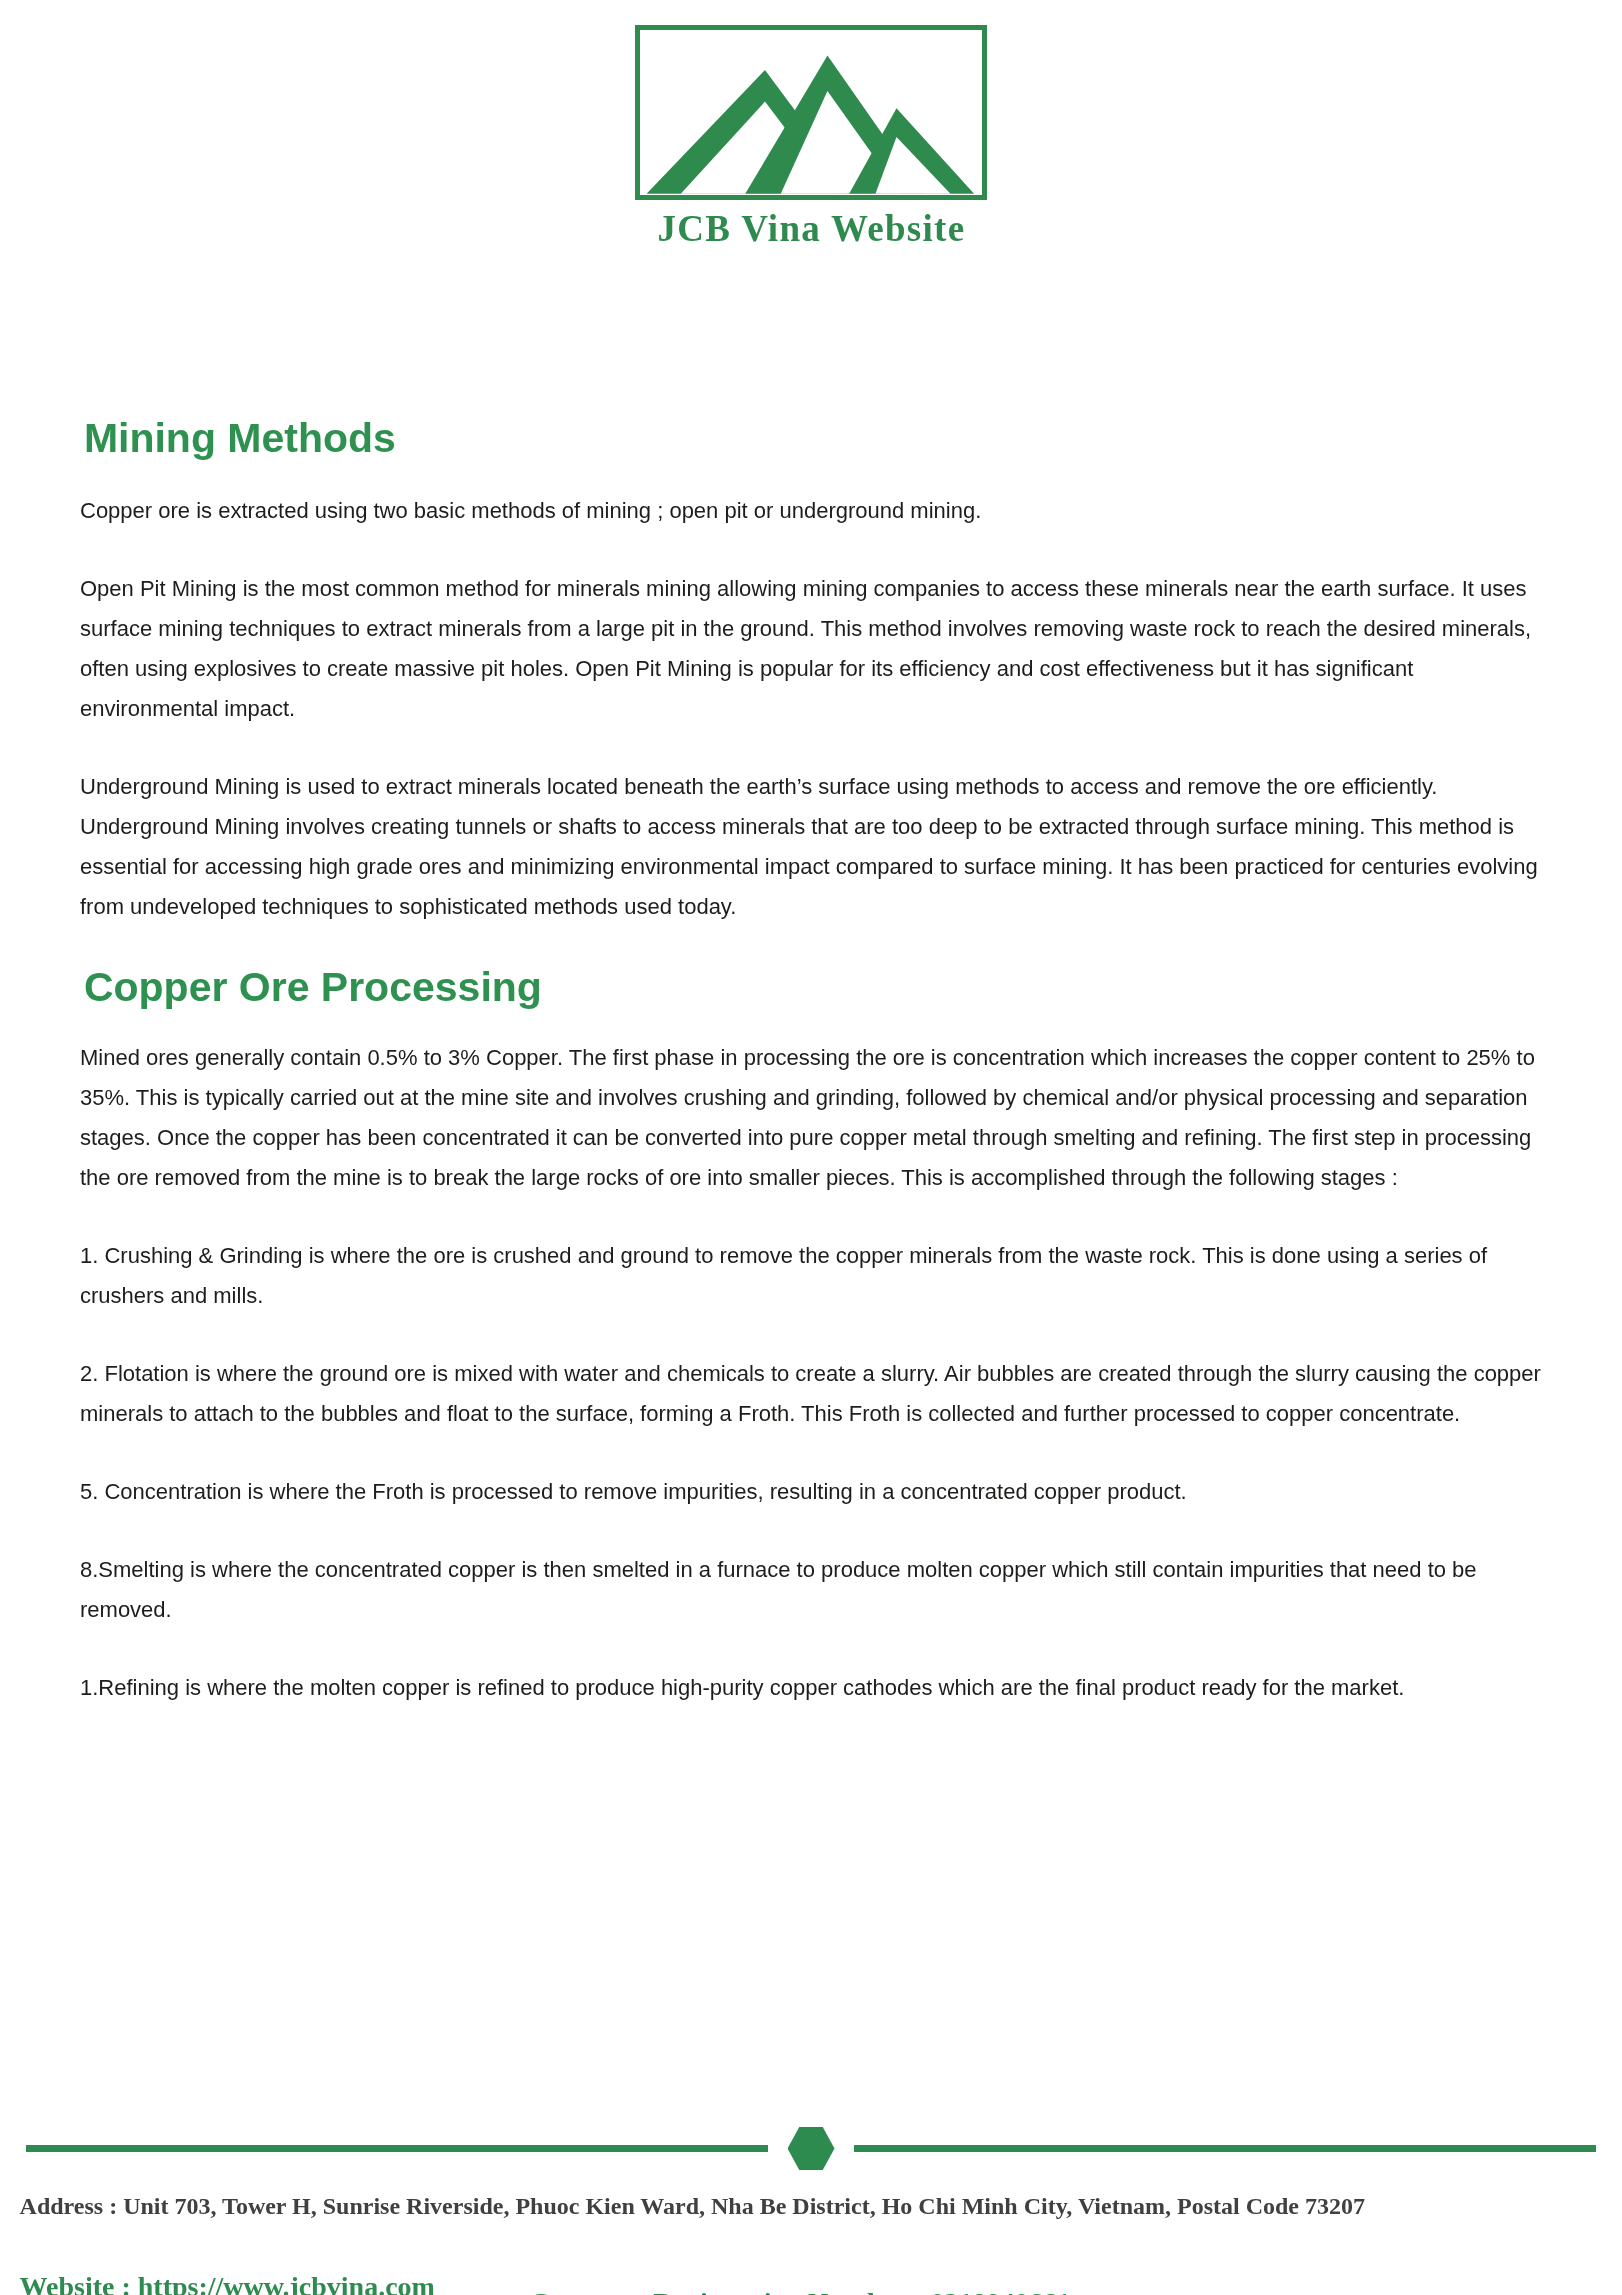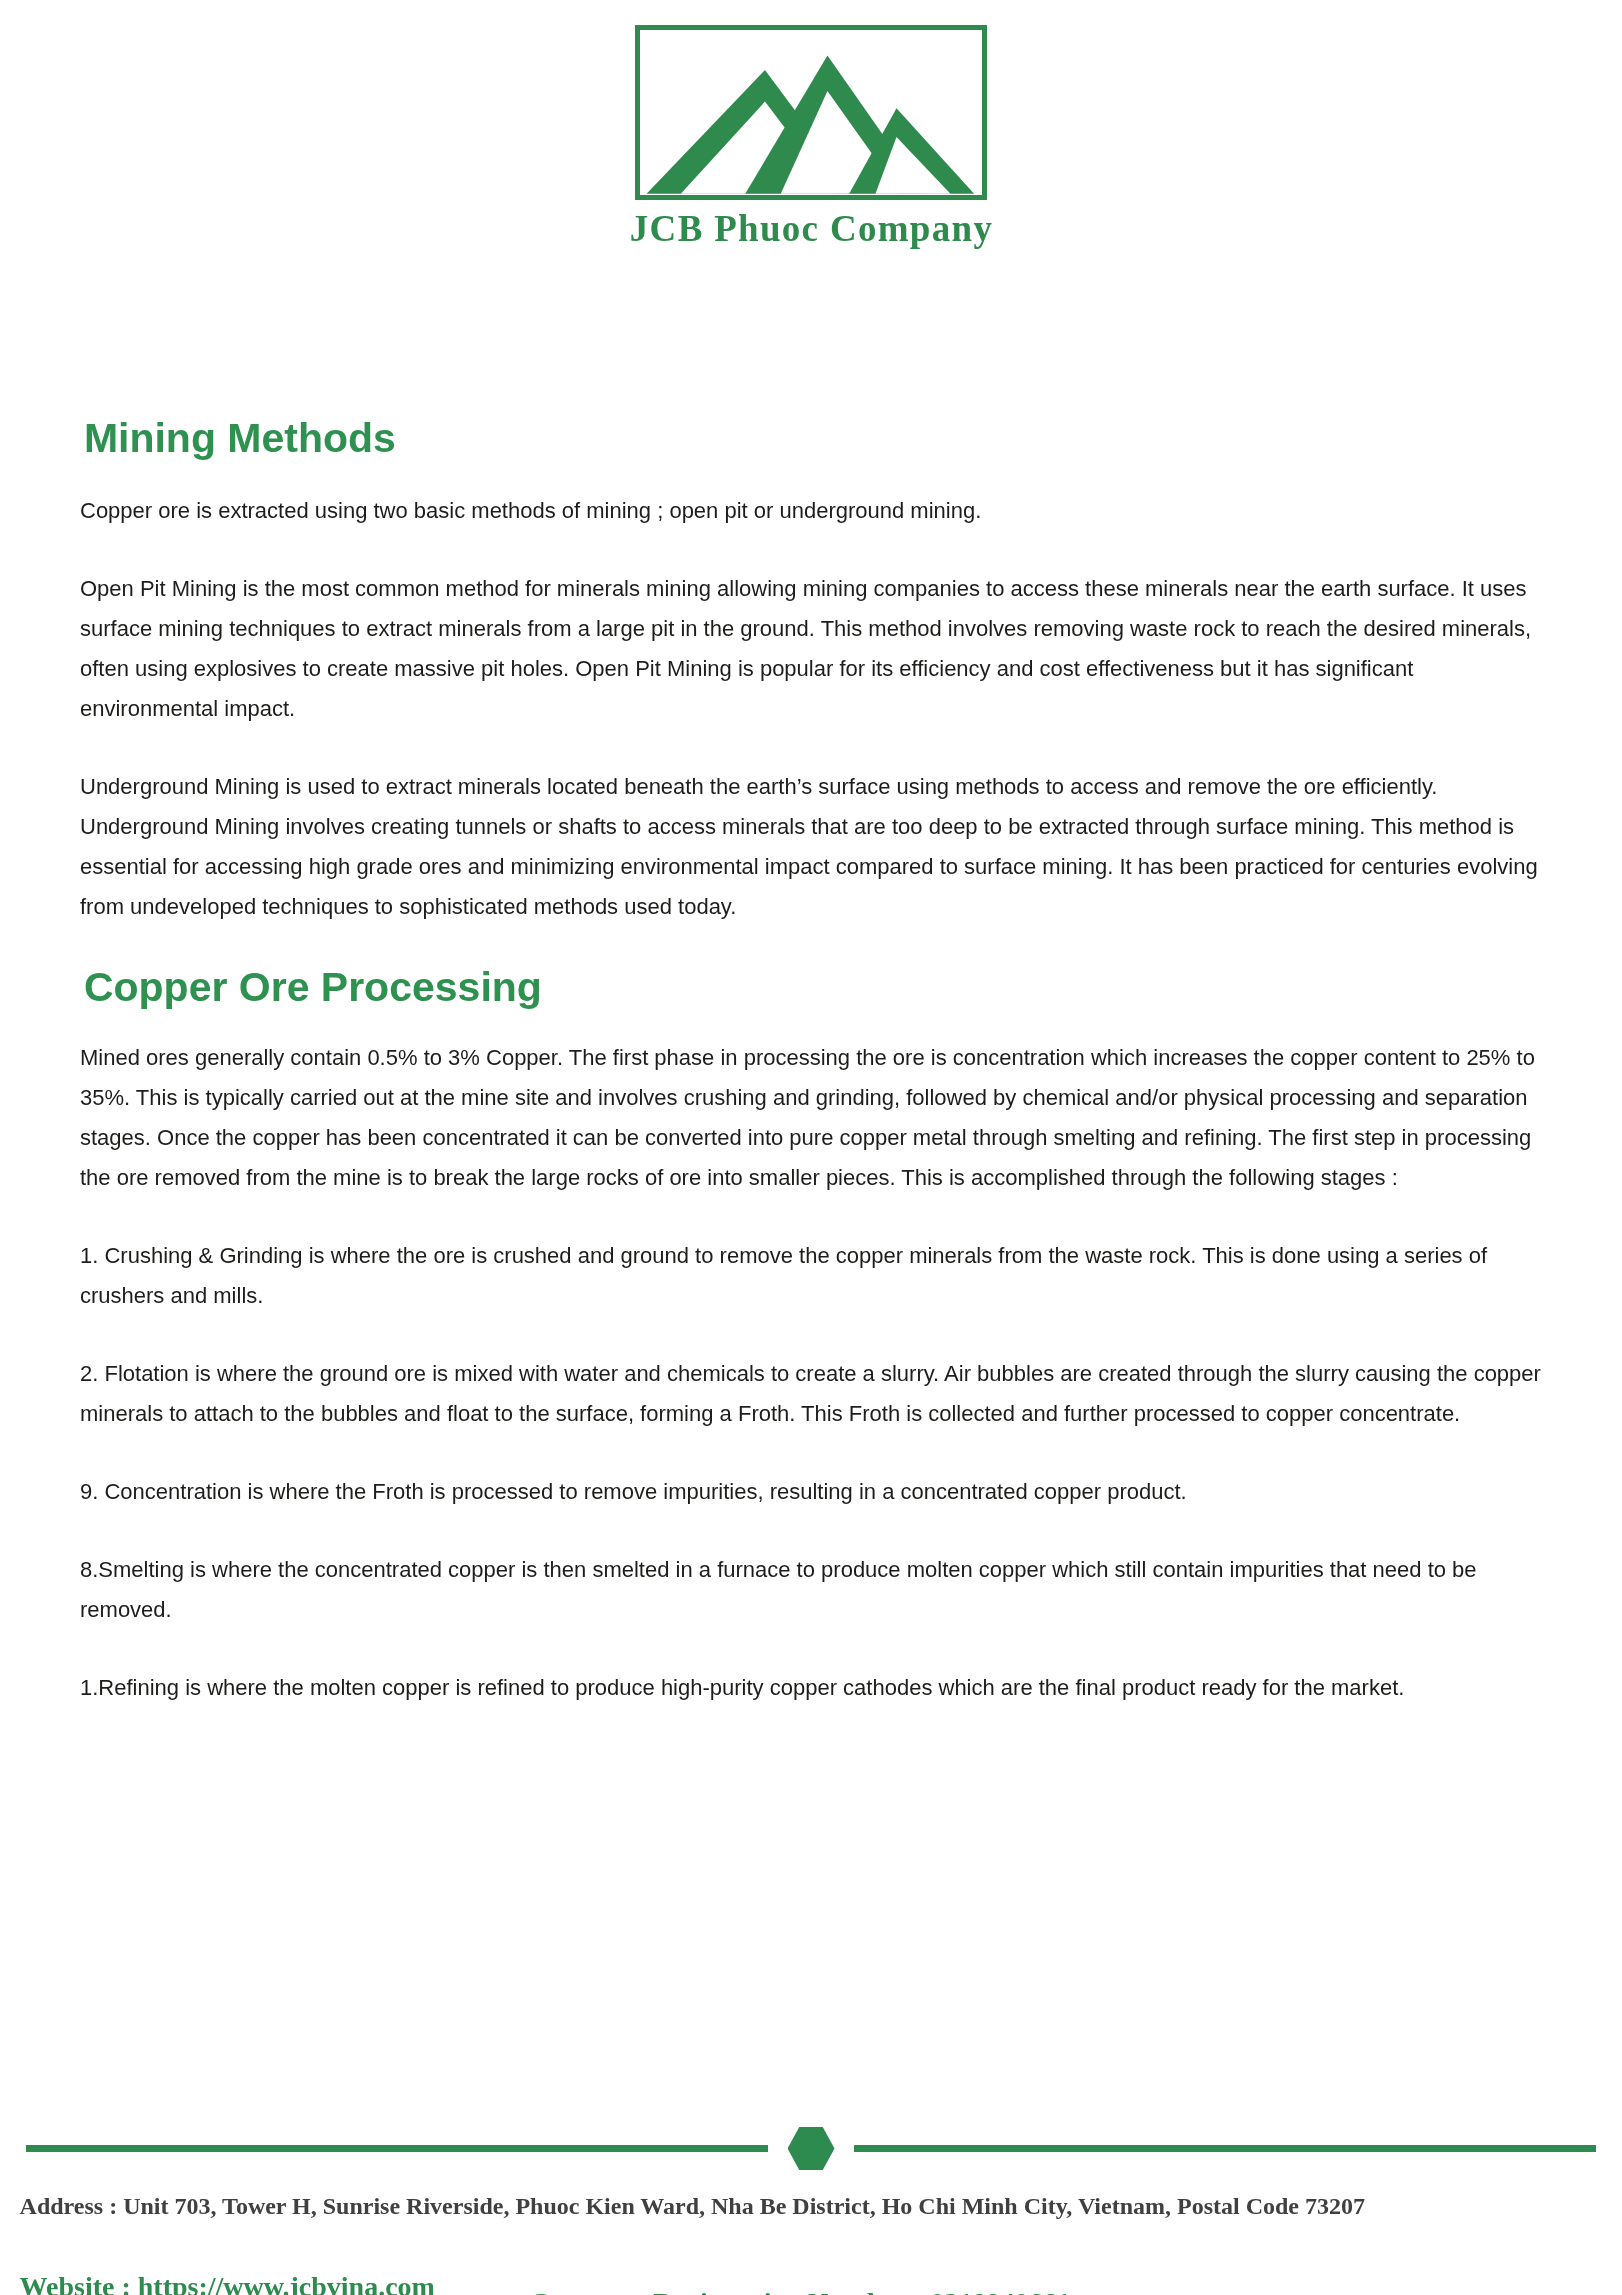--- a/index.html
+++ b/index.html
@@ -68,37 +68,37 @@
   <div class="logo-box">
     <svg viewBox="0 0 520 250" preserveAspectRatio="xMidYMax meet">
       <polygon points="10,248 190,60 330,248" fill="#2f8a4e"></polygon>
       <polygon points="62,248 190,108 296,248" fill="#ffffff"></polygon>
       <polygon points="160,248 285,38 432,248" fill="#2f8a4e"></polygon>
       <polygon points="214,248 285,92 396,248" fill="#ffffff"></polygon>
       <polygon points="318,248 390,118 508,248" fill="#2f8a4e"></polygon>
       <polygon points="358,248 390,162 472,248" fill="#ffffff"></polygon>
     </svg>
   </div>
-  <div class="company-name">JCB Phuoc Company</div>
+  <div class="company-name">JCB Vina Website</div>
 
   <div class="content">
 
     <div class="section-heading">Mining Methods</div>
 
     <p class="para">Copper ore is extracted using two basic methods of mining ; open pit or underground mining.</p>
     <p class="para">Open Pit Mining is the most common method for minerals mining allowing mining companies to access these minerals near the earth surface. It uses surface mining techniques to extract minerals from a large pit in the ground. This method involves removing waste rock to reach the desired minerals, often using explosives to create massive pit holes. Open Pit Mining is popular for its efficiency and cost effectiveness but it has significant environmental impact.</p>
     <p class="para">Underground Mining is used to extract minerals located beneath the earth’s surface using methods to access and remove the ore efficiently. Underground Mining involves creating tunnels or shafts to access minerals that are too deep to be extracted through surface mining. This method is essential for accessing high grade ores and minimizing environmental impact compared to surface mining. It has been practiced for centuries evolving from undeveloped techniques to sophisticated methods used today.</p>
 
     <div class="section-heading second">Copper Ore Processing</div>
 
     <p class="para">Mined ores generally contain 0.5% to 3% Copper. The first phase in processing the ore is concentration which increases the copper content to 25% to 35%. This is typically carried out at the mine site and involves crushing and grinding, followed by chemical and/or physical processing and separation stages. Once the copper has been concentrated it can be converted into pure copper metal through smelting and refining. The first step in processing the ore removed from the mine is to break the large rocks of ore into smaller pieces. This is accomplished through the following stages :</p>
 
     <p class="para">1. Crushing &amp; Grinding is where the ore is crushed and ground to remove the copper minerals from the waste rock. This is done using a series of crushers and mills.</p>
     <p class="para">2. Flotation is where the ground ore is mixed with water and chemicals to create a slurry. Air bubbles are created through the slurry causing the copper minerals to attach to the bubbles and float to the surface, forming a Froth. This Froth is collected and further processed to copper concentrate.</p>
-    <p class="para">9. Concentration is where the Froth is processed to remove impurities, resulting in a concentrated copper product.</p>
+    <p class="para">5. Concentration is where the Froth is processed to remove impurities, resulting in a concentrated copper product.</p>
     <p class="para">8.Smelting is where the concentrated copper is then smelted in a furnace to produce molten copper which still contain impurities that need to be removed.</p>
     <p class="para">1.Refining is where the molten copper is refined to produce high-purity copper cathodes which are the final product ready for the market.</p>
 
   </div>
 
   <div class="footer-divider">
     <div class="divider-bar"></div>
     <div class="divider-hex"></div>
     <div class="divider-bar"></div>
   </div>

